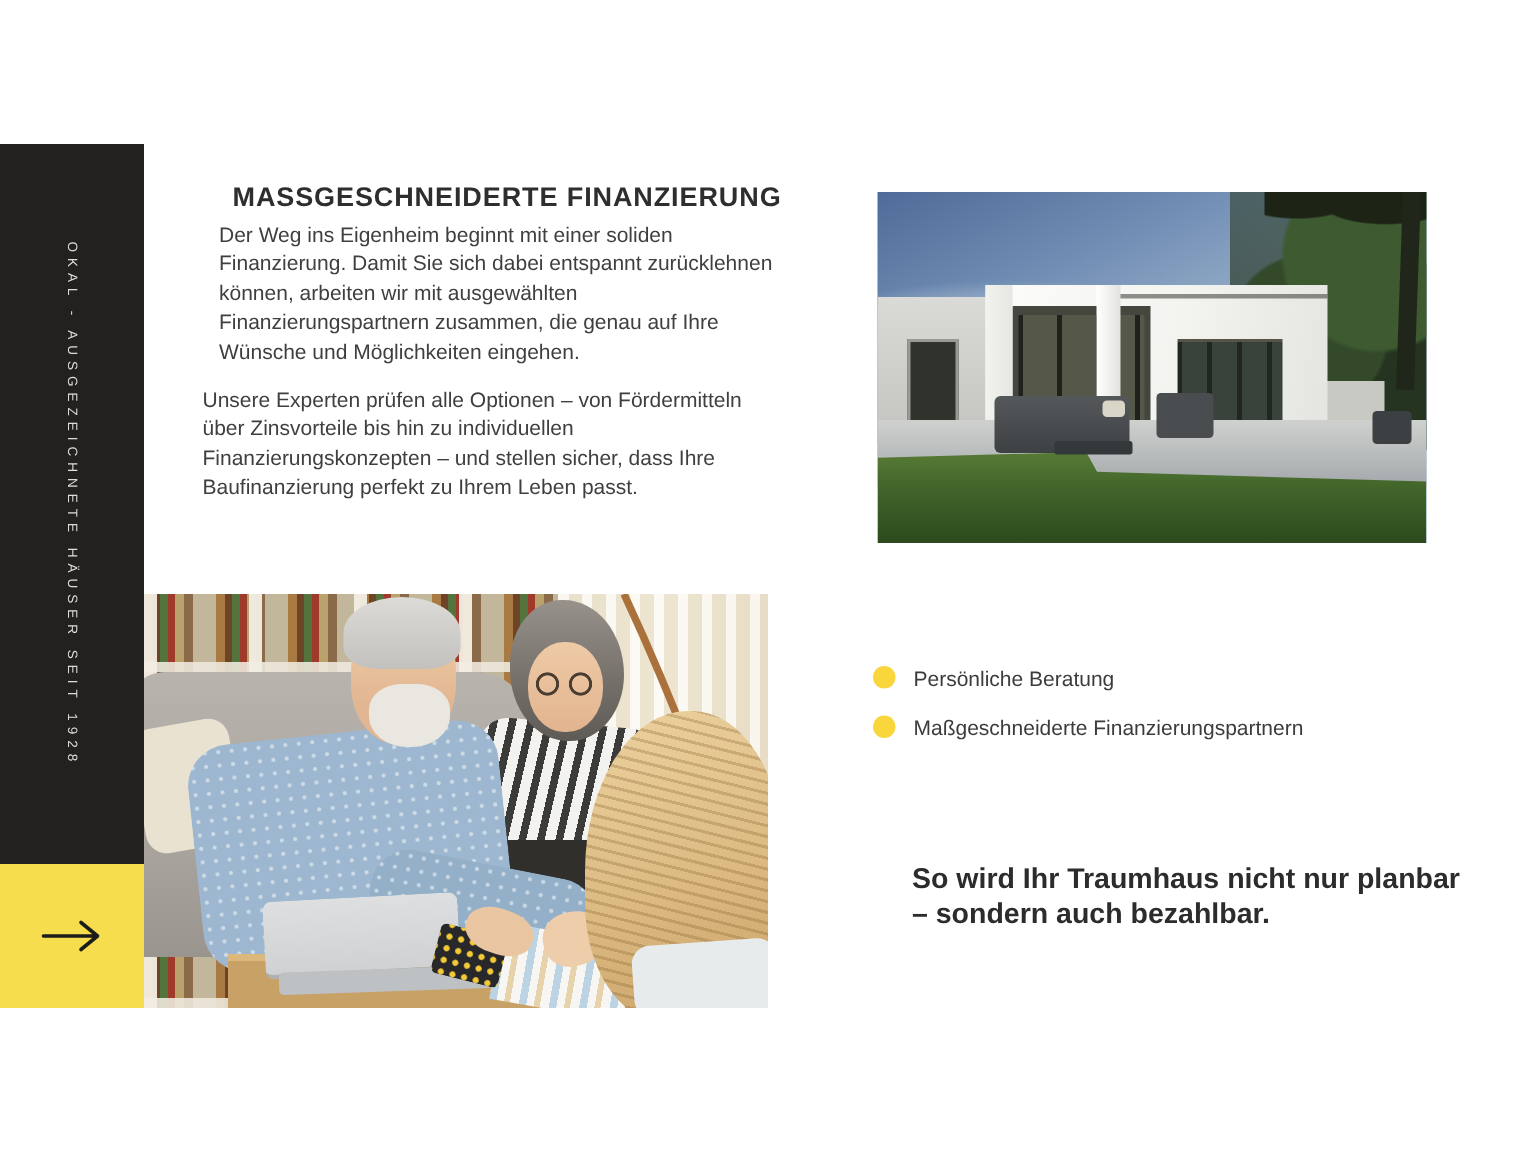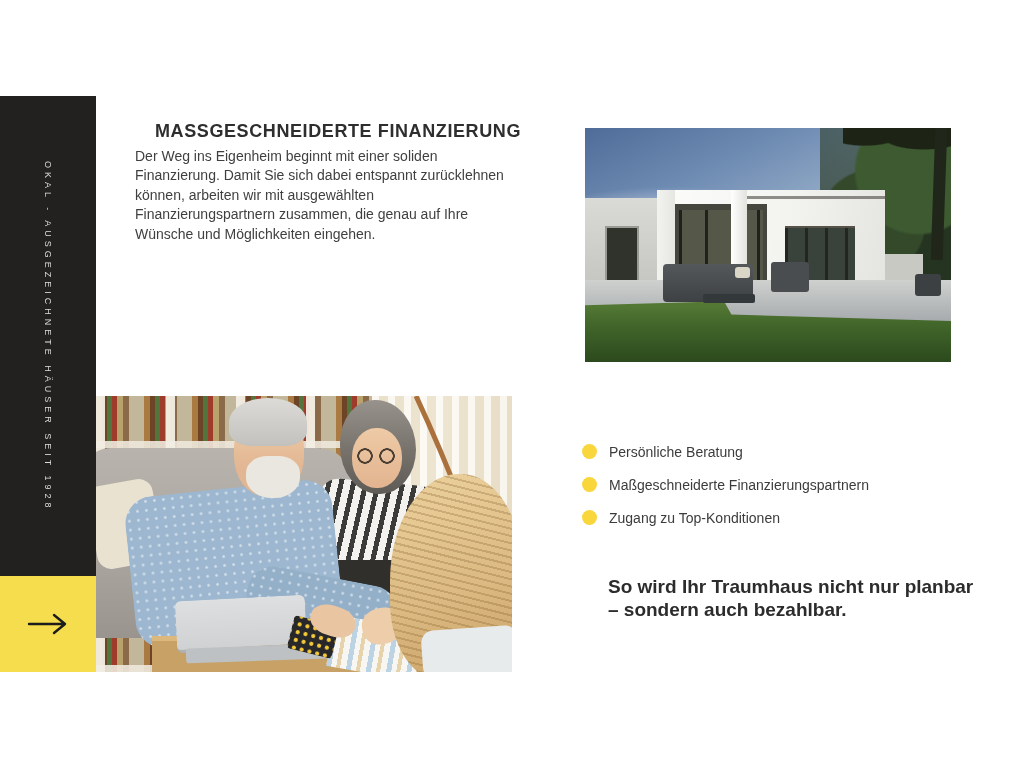--- a/index.html
+++ b/index.html
@@ -16,21 +16,21 @@
   
   .arrow-tile { position:absolute; left:0; top:576px; width:96px; height:96px;
     background:#f5dd4d; display:flex; align-items:center; justify-content:center; cursor:pointer; }
   .arrow-tile svg { display:block; }
 
   
   .intro-heading { position:absolute; left:135px; top:121px; width:420px;
     font-size:18px; font-weight:700; letter-spacing:0.6px; color:#2e2e2e;margin-left:20px; }
   .para { position:absolute; left:135px; width:382px;
     font-size:14px; line-height:19.4px; color:#3f3f3f; }
-  .para-1 { top:147px; }
+  .para-1 { top:147px;margin-left:11px; }
   .para-2 { top:257px; }
 
   
   .partners-heading { position:absolute; left:608px; top:420px; width:360px;
     font-size:13px; font-weight:700; letter-spacing:0.9px; color:#2e2e2e; }
   .partners-list { position:absolute; left:582px; top:444px; list-style:none; }
   .partners-list li { display:flex; height:15px; margin-bottom:18px; }
   .bullet-dot { width:15px; height:15px; border-radius:50%; background:#f8d63c; flex:0 0 15px; }
   .bullet-label { margin-left:12px; font-size:14px; color:#3c3c3c; white-space:nowrap; }
   .partners-closing { position:absolute; left:608px; top:575px; width:378px;
@@ -158,20 +158,21 @@
   </aside>
 
   <div class="arrow-tile">
     <svg width="44" height="26" viewBox="0 0 44 26">
       <path d="M3 13 H38 M28 4 L39 13 L28 22" fill="none" stroke="#1c1c1a" stroke-width="2.4" stroke-linecap="round" stroke-linejoin="round"></path>
     </svg>
   </div>
 
   <h1 class="intro-heading">MASSGESCHNEIDERTE FINANZIERUNG</h1>
   <p class="para para-1">Der Weg ins Eigenheim beginnt mit einer soliden Finanzierung. Damit Sie sich dabei entspannt zurücklehnen können, arbeiten wir mit ausgewählten Finanzierungspartnern zusammen, die genau auf Ihre Wünsche und Möglichkeiten eingehen.</p>
+  <p class="para para-2">Unsere Experten prüfen alle Optionen – von Fördermitteln über Zinsvorteile bis hin zu individuellen Finanzierungskonzepten – und stellen sicher, dass Ihre Baufinanzierung perfekt zu Ihrem Leben passt.</p>
 
   <figure class="house-photo">
     <div class="hp-sky"></div>
     <div class="hp-cloud"></div>
     <div class="hp-foliage"></div>
     <div class="hp-branch"></div>
     <div class="hp-trunk"></div>
     <div class="hp-farwall"></div>
     <div class="hp-left-wing"></div>
     <div class="hp-left-window"></div>
@@ -224,20 +225,16 @@
 
   <ul class="partners-list">
     <li>
       <span class="bullet-dot"></span>
       <span class="bullet-label">Persönliche Beratung</span>
     </li>
     <li>
       <span class="bullet-dot"></span>
       <span class="bullet-label">Maßgeschneiderte Finanzierungspartnern</span>
     </li>
-    <li>
-      <span class="bullet-dot"></span>
-      <span class="bullet-label">Zugang zu Top-Konditionen</span>
-    </li>
   </ul>
   <p class="partners-closing">So wird Ihr Traumhaus nicht nur planbar – sondern auch bezahlbar.</p>
 
 </div>
 
 </body></html>

